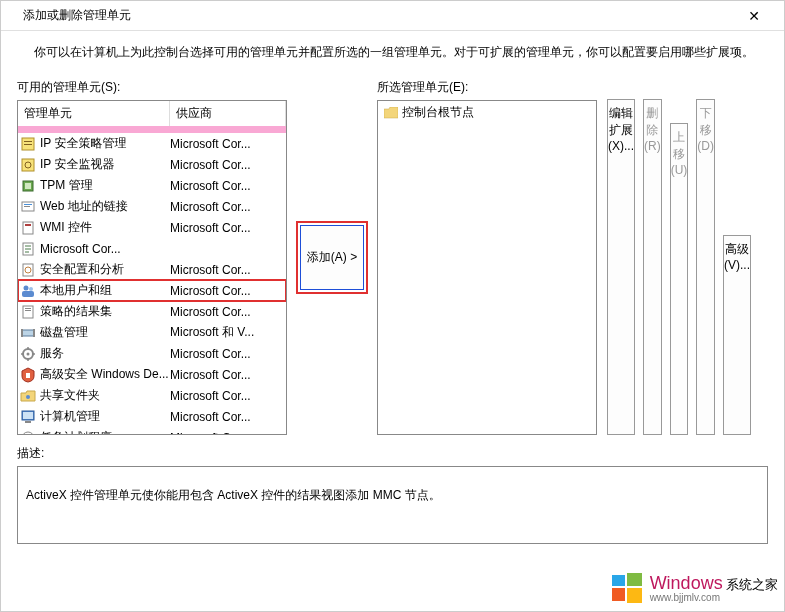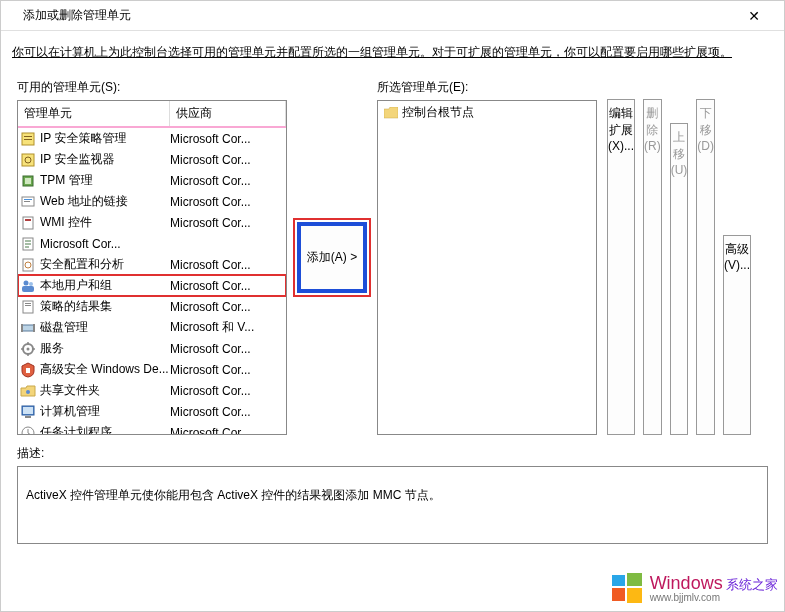--- a/index.html
+++ b/index.html
@@ -20,23 +20,22 @@
     padding: 0 8px 0 22px;
     border-bottom: 1px solid #e0e0e0;
   }
   .titlebar .title { flex: 1; }
   .titlebar .close {
     width: 44px; height: 28px;
     display: flex; align-items: center; justify-content: center;
     font-size: 14px;
   }
   .instruction {
-    padding: 12px 16px 18px 11px;
+    padding: 12px 16px 18px 33px;
     line-height: 1.5;
-    text-decoration: underline;
   }
   .main-area {
     display: flex;
     padding: 0 16px;
     gap: 10px;
   }
   .col-left { width: 270px; }
   .col-mid { width: 70px; display:flex; align-items:center; justify-content:center; }
   .col-right { width: 220px; }
   .col-buttons { width: 140px; display:flex; flex-direction:row; gap:8px; padding-top:20px;}
@@ -44,21 +43,21 @@
   .listbox {
     border: 1px solid #888;
     height: 335px;
     background: #fff;
     overflow: hidden;
     position: relative;
   }
   .list-header {
     display: flex;
     background: #fff;
-    border-bottom: 2px solid #f9a8d4;
+    border-bottom: 7px solid #f9a8d4;
     font-size: 12px;
   }
   .list-header .cell {
     padding: 4px 6px;
     border-right: 1px solid #ddd;
   }
   .list-body {
     height: 310px;
     overflow-y: scroll;
     overflow-x: hidden;
@@ -106,21 +105,21 @@
     text-align: center;
     font-size: 12px;
     width: 100%;
   }
   .btn.disabled { color: #999; }
   .add-btn-wrap {
     border: 2px solid #e03030;
     padding: 2px;
   }
   .add-btn {
-    border: 4px solid #1d4ed8;
+    border: 1px solid #1d4ed8;
     background: #fdfdfd;
     padding: 23px 6px;
     text-align: center;
     font-size: 12px;
     white-space: nowrap;
   }
   .desc-area {
     padding: 0 16px;
     margin-top: 10px;
   }
@@ -134,21 +133,21 @@
   .col-buttons .gap-lg { margin-top: 24px; }
   .col-buttons .gap-adv { margin-top: 136px; }
   .watermark {
     position:absolute;
     bottom:6px; right:6px;
     display:flex; align-items:center; gap:6px;
     font-family: "Segoe UI", sans-serif;
   }
   .watermark .wmlogo { width:34px; height:34px; }
   .watermark .wtxt1 { font-size:18px; color:#be185d; font-weight:500;margin-top:12px;}
-  .watermark .wtxt2 { font-size:13px; color:#6d28d9; }
+  .watermark .wtxt2 { font-size:13px; color:#000000; }
   .watermark .url { font-size:10px; color:#777; margin-top:-2px;}
   
   .list-body::-webkit-scrollbar { width: 16px; }
   .list-body::-webkit-scrollbar-track { background:#f0f0f0; }
   .list-body::-webkit-scrollbar-thumb { background:#c0c0c0; }
 </style>
 </head>
 <body>
 
 <div class="titlebar">

